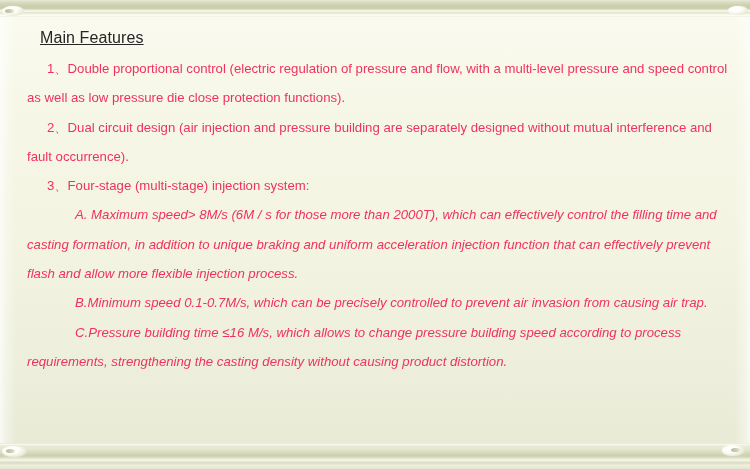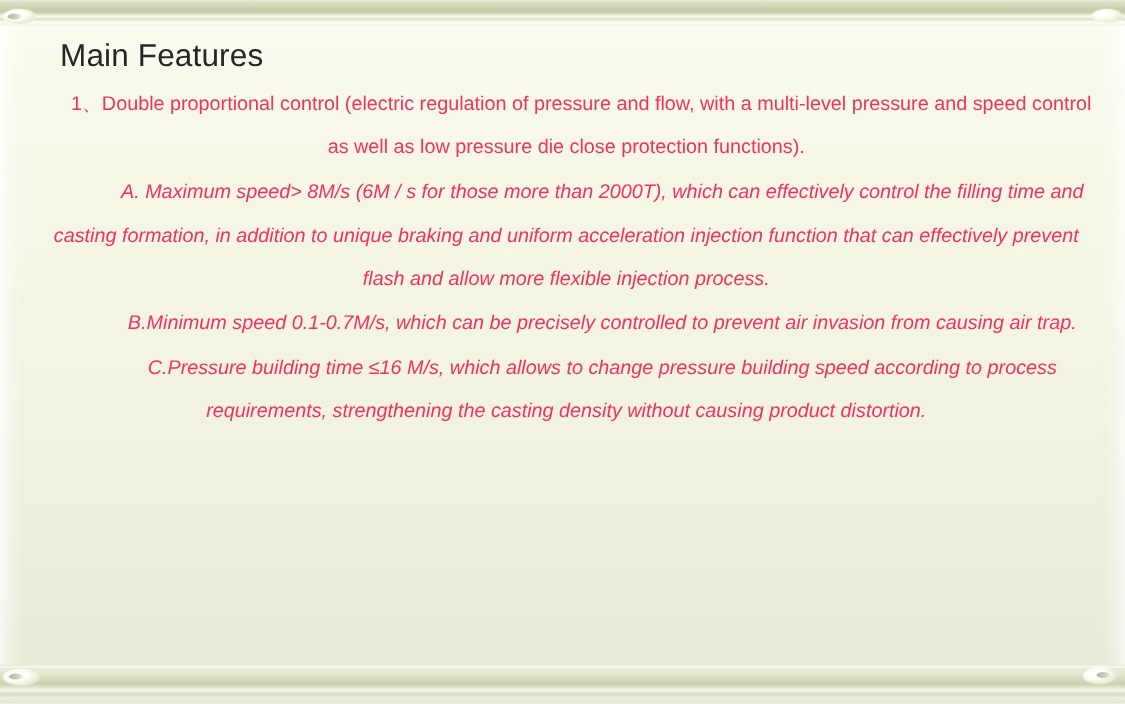--- a/index.html
+++ b/index.html
@@ -148,40 +148,41 @@
     width: 750px;
     height: 427px;
     z-index: 5;
     box-sizing: border-box;
     padding: 0 22px 0 22px;
   }
 
   #page-title {
     margin: 0;
     padding: 10px 0 4px 18px;
-    font-size: 21px;
+    font-size: 16px;
     font-weight: 400;
     line-height: 24px;
     color: #262626;
     letter-spacing: 0.1px;
+    text-decoration: underline;
   }
 
   #feature-list {
     margin: 0;
     padding: 0;
     list-style: none;
   }
 
   .feature-item {
     margin: 0;
     padding: 0;
     font-size: 13.2px;
     line-height: 29.3px;
     color: #f0325f;
-    text-align: center;
+    text-align: left;
     white-space: normal;
   }
 
   
   .lvl-1 { text-indent: 20px; padding-left: 5px; }
   .lvl-2 { text-indent: 48px; padding-left: 5px; font-style: italic; }
 </style>
 </head>
 <body>
 
@@ -203,19 +204,21 @@
 
   <div class="corner-oval" id="oval-bot-right"></div>
   <div class="oval-pin" id="pin-bot-right"></div>
 
   <div id="content">
 
     <h1 id="page-title">Main Features</h1>
 
     <ul id="feature-list">
       <li class="feature-item lvl-1">1、Double proportional control (electric regulation of pressure and flow, with a multi-level pressure and speed control as well as low pressure die close protection functions).</li>
+      <li class="feature-item lvl-1">2、Dual circuit design (air injection and pressure building are separately designed without mutual interference and fault occurrence).</li>
+      <li class="feature-item lvl-1">3、Four-stage (multi-stage) injection system:</li>
       <li class="feature-item lvl-2">A. Maximum speed&gt; 8M/s (6M / s for those more than 2000T), which can effectively control the filling time and casting formation, in addition to unique braking and uniform acceleration injection function that can effectively prevent flash and allow more flexible injection process.</li>
       <li class="feature-item lvl-2">B.Minimum speed 0.1-0.7M/s, which can be precisely controlled to prevent air invasion from causing air trap.</li>
       <li class="feature-item lvl-2">C.Pressure building time ≤16 M/s, which allows to change pressure building speed according to process requirements, strengthening the casting density without causing product distortion.</li>
     </ul>
 
   </div>
 </div>
 
 </body></html>

